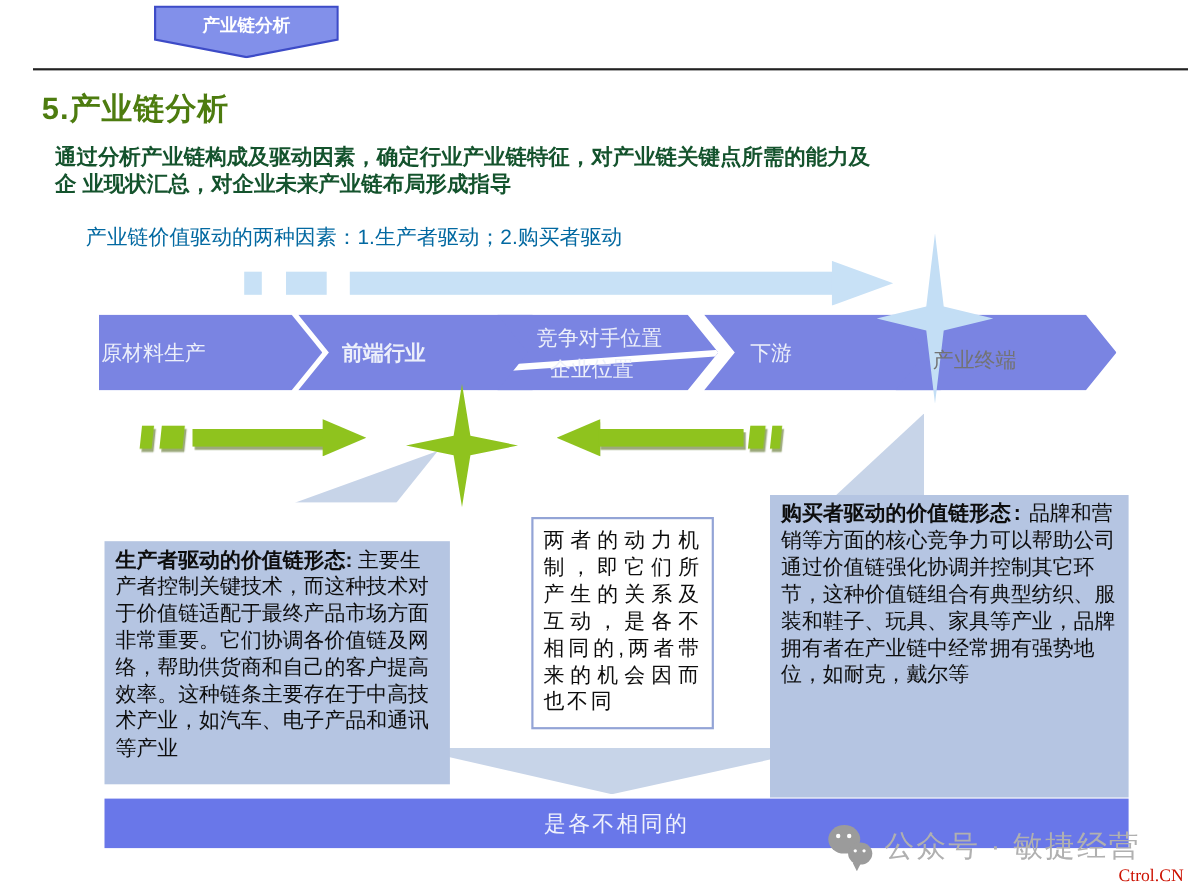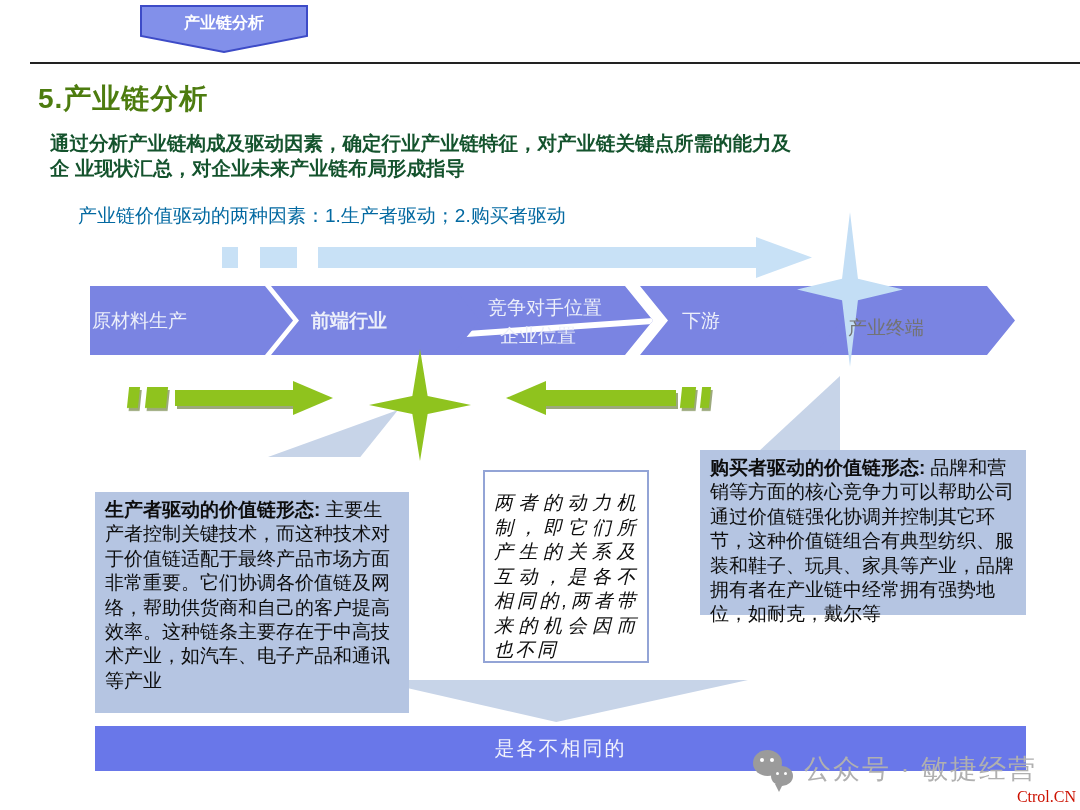--- a/index.html
+++ b/index.html
@@ -61,23 +61,23 @@
   
   .callout{background:#C7D4E8;}
   #callout-left{left:268px;top:410px;width:130px;height:47px;clip-path:polygon(100% 0,0 100%,71% 100%);}
   #callout-right{left:758px;top:376px;width:82px;height:76px;clip-path:polygon(100% 0,0 100%,100% 100%);}
   #callout-down{left:372px;top:680px;width:376px;height:42px;clip-path:polygon(0 0,100% 0,49% 100%);}
 
   
   .panel{background:#B5C5E2;font-size:19px;line-height:24.4px;color:#0d0d0d;padding:6px 10px;box-sizing:border-box;z-index:2;}
   .panel b{margin-right:5px;}
   #panel-left{left:95px;top:456px;width:314px;height:221px;margin-top:36px;}
-  #panel-right{left:700px;top:450px;width:326px;height:165px;}
+  #panel-right{left:700px;top:450px;width:326px;height:275px;font-family:Liberation Mono, monospace;}
   #panel-mid{left:483px;top:470px;width:166px;height:193px;background:#ffffff;border:2px solid #93A4D6;
-    font-size:19px;line-height:24.5px;letter-spacing:2.5px;color:#0d0d0d;padding:19px 9px;box-sizing:border-box;text-align:justify;font-style:italic;}
+    font-size:19px;line-height:24.5px;letter-spacing:2.5px;color:#0d0d0d;padding:8px 9px;box-sizing:border-box;text-align:justify;}
 
   
   #bottom-bar{left:95px;top:726px;width:931px;height:45px;background:#6977E9;
     display:flex;align-items:center;justify-content:center;color:#EFF1FC;font-size:20px;letter-spacing:2px;}
 
   
   #wechat-icon{left:753px;top:750px;width:46px;height:44px;}
   .wx-big{position:absolute;left:0;top:0;width:29px;height:26px;border-radius:50%;background:#9b9b9b;}
   .wx-big:before{content:"";position:absolute;left:7px;top:8px;width:4px;height:4px;border-radius:50%;background:#fff;}
   .wx-big:after{content:"";position:absolute;left:17px;top:8px;width:4px;height:4px;border-radius:50%;background:#fff;}

